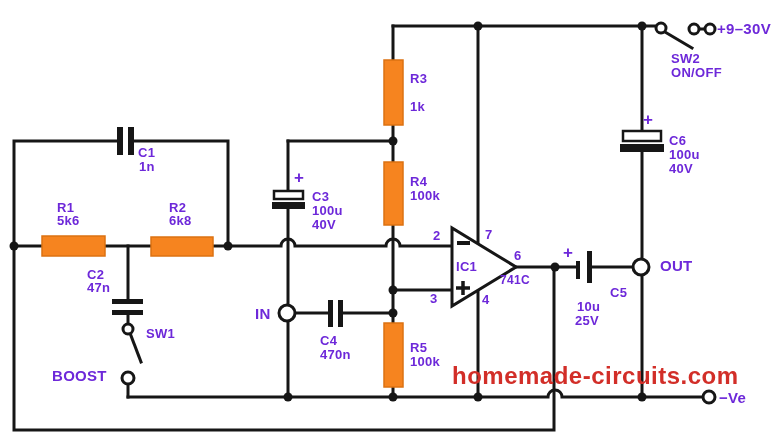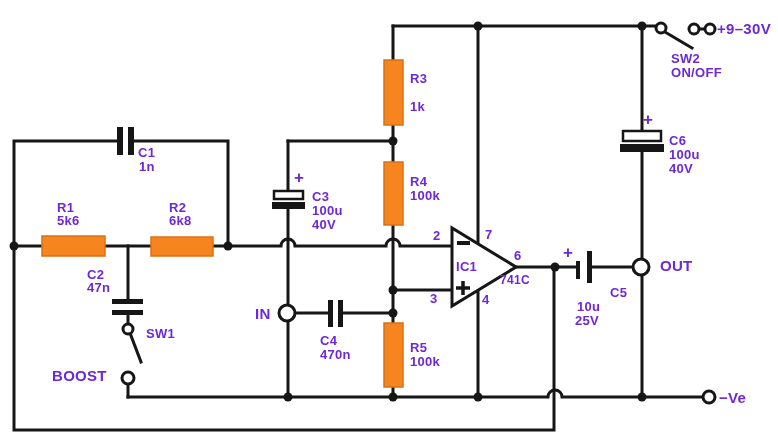--- a/index.html
+++ b/index.html
@@ -181,13 +181,14 @@
   <div class="lbl plus" style="left:643px;top:111px">+</div>
   <div class="lbl" style="left:669px;top:134px">C6</div>
   <div class="lbl" style="left:669px;top:148px">100u</div>
   <div class="lbl" style="left:669px;top:162px">40V</div>
 
   <div class="lbl" style="left:671px;top:52px">SW2</div>
   <div class="lbl" style="left:671px;top:66px">ON/OFF</div>
   <div class="lbl supply" style="left:717px;top:21px">+9–30V</div>
   <div class="lbl big" style="left:719px;top:390px">−Ve</div>
 
+  <div id="watermark">homemade-circuits.com</div>
 </div>
 
 </body></html>

